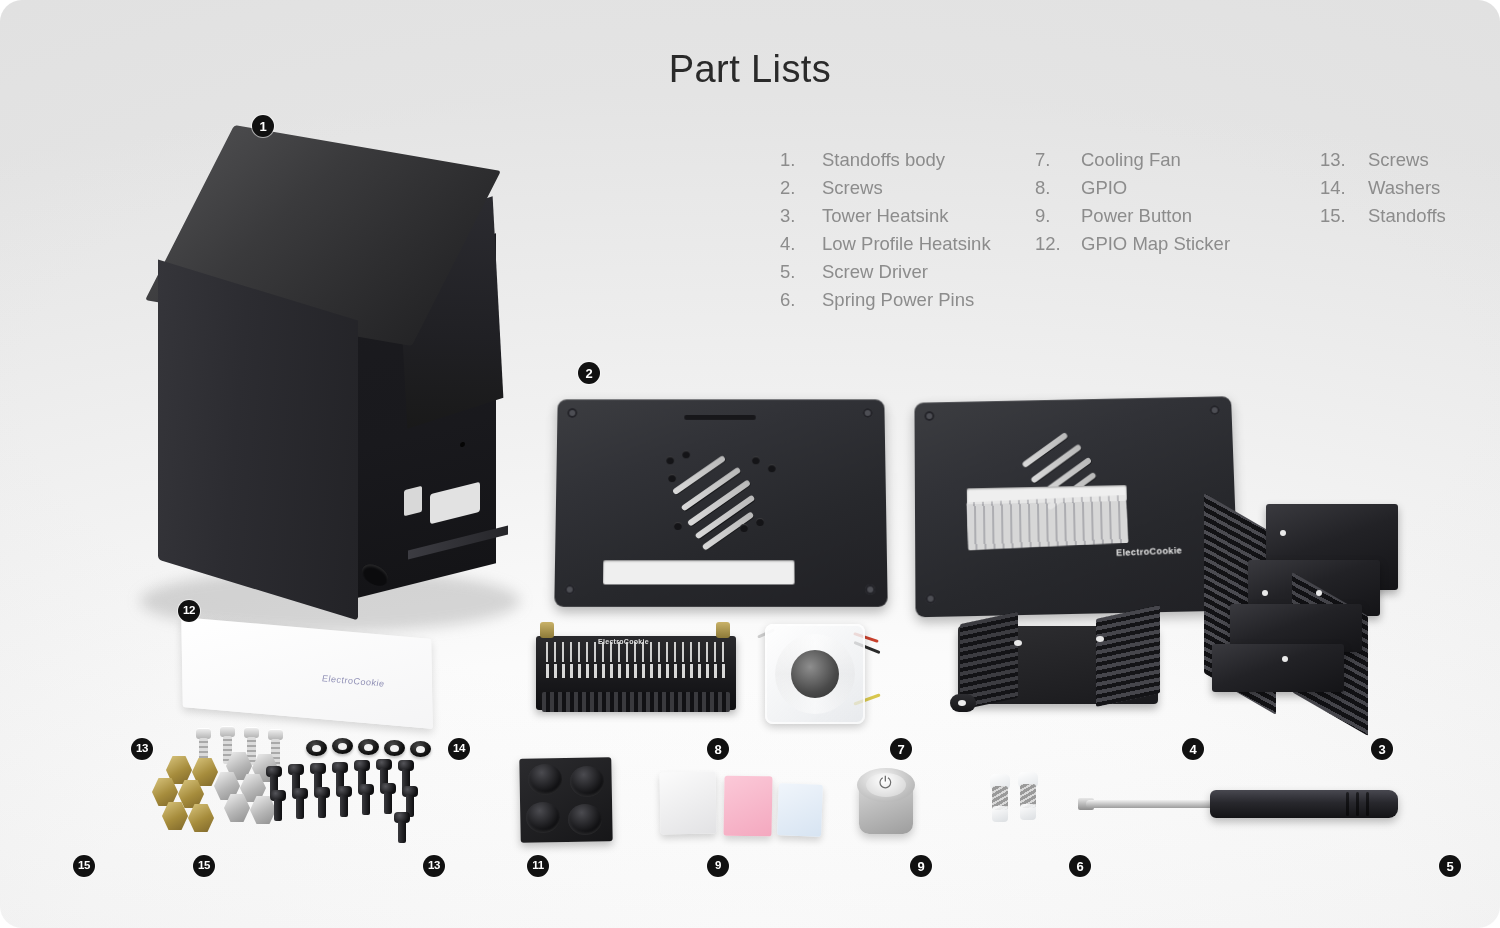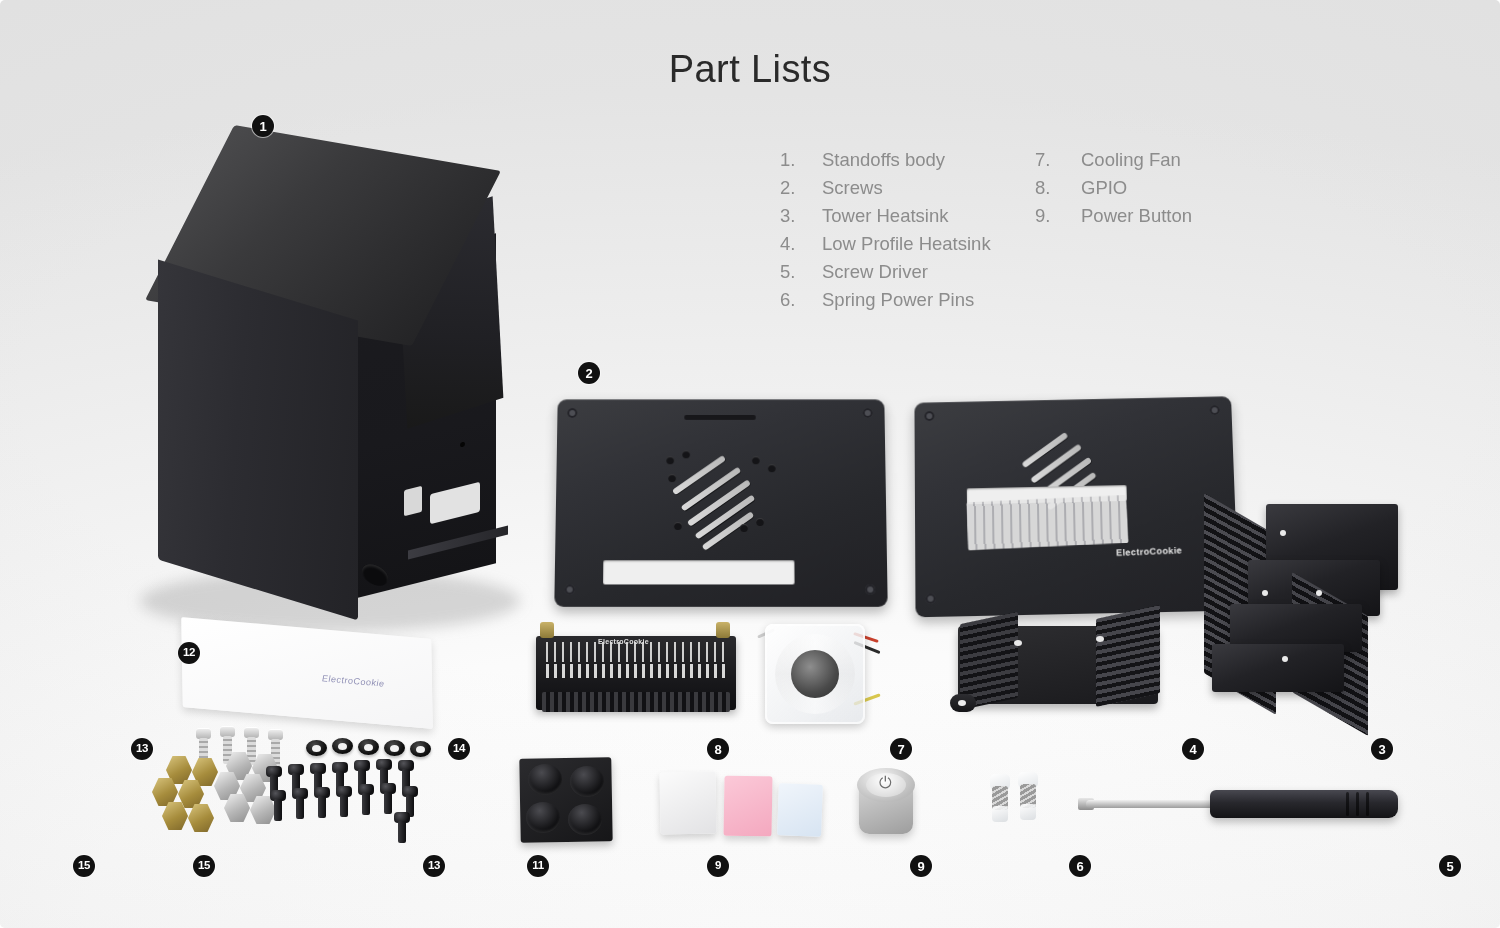--- a/index.html
+++ b/index.html
@@ -9,21 +9,21 @@
   .screenshot{
     position:relative;
     width:1500px;height:928px;
     overflow:hidden;
     background:#ffffff;
   }
 
   
   .photo{
     position:absolute;left:0;top:0;width:1500px;height:928px;
-    border-radius:5px;
+    border-radius:22px;
     overflow:hidden;
     background:
       radial-gradient(130% 90% at 50% 100%, #ffffff 0%, #fbfbfb 34%, #f2f2f2 58%, #e4e4e4 100%),
       linear-gradient(180deg,#d9d9d9 0%, #dedede 22%, #ececec 45%, #f8f8f8 72%, #ffffff 100%);
   }
   .vignette{
     position:absolute;inset:0;
     background:radial-gradient(120% 80% at 50% 42%, rgba(255,255,255,0) 40%, rgba(190,190,190,.18) 100%);
     pointer-events:none;
   }
@@ -354,22 +354,40 @@
             <span class="lbl">Cooling Fan</span>
           </div>
         <div class="row">
             <span class="num">8.</span>
             <span class="lbl">GPIO</span>
           </div>
         <div class="row">
             <span class="num">9.</span>
             <span class="lbl">Power Button</span>
           </div>
+        <div class="row">
+            <span class="num">12.</span>
+            <span class="lbl">GPIO Map Sticker</span>
+          </div>
       </div>
 
+      <div class="col c3">
+        <div class="row">
+            <span class="num">13.</span>
+            <span class="lbl">Screws</span>
+          </div>
+        <div class="row">
+            <span class="num">14.</span>
+            <span class="lbl">Washers</span>
+          </div>
+        <div class="row">
+            <span class="num">15.</span>
+            <span class="lbl">Standoffs</span>
+          </div>
+      </div>
     </div>
 
     <div class="part" id="body1">
       <div class="sh sh1"></div>
       <div class="sideface"></div>
       <div class="innerwall"></div>
       <div class="topface"></div>
       <div class="frontface"></div>
       <div class="lip"></div>
       <div class="port-a"></div>
@@ -614,21 +632,21 @@
       <div class="shaft"></div>
       <div class="handle">
         <div class="grip" style="left:136px;"></div>
         <div class="grip" style="left:146px;"></div>
         <div class="grip" style="left:156px;"></div>
       </div>
     </div>
 
     <div class="badge" style="left:252px;top:115px;">1</div>
     <div class="badge" style="left:578px;top:362px;">2</div>
-    <div class="badge two-d" style="left:178px;top:642px;">12</div>
+    <div class="badge two-d" style="left:178px;top:600px;">12</div>
     <div class="badge two-d" style="left:131px;top:738px;">13</div>
     <div class="badge two-d" style="left:448px;top:738px;">14</div>
     <div class="badge" style="left:707px;top:738px;">8</div>
     <div class="badge" style="left:890px;top:738px;">7</div>
     <div class="badge" style="left:1182px;top:738px;">4</div>
     <div class="badge" style="left:1371px;top:738px;">3</div>
     <div class="badge two-d" style="left:73px;top:855px;">15</div>
     <div class="badge two-d" style="left:193px;top:855px;">15</div>
     <div class="badge two-d" style="left:423px;top:855px;">13</div>
     <div class="badge two-d" style="left:527px;top:855px;">11</div>

